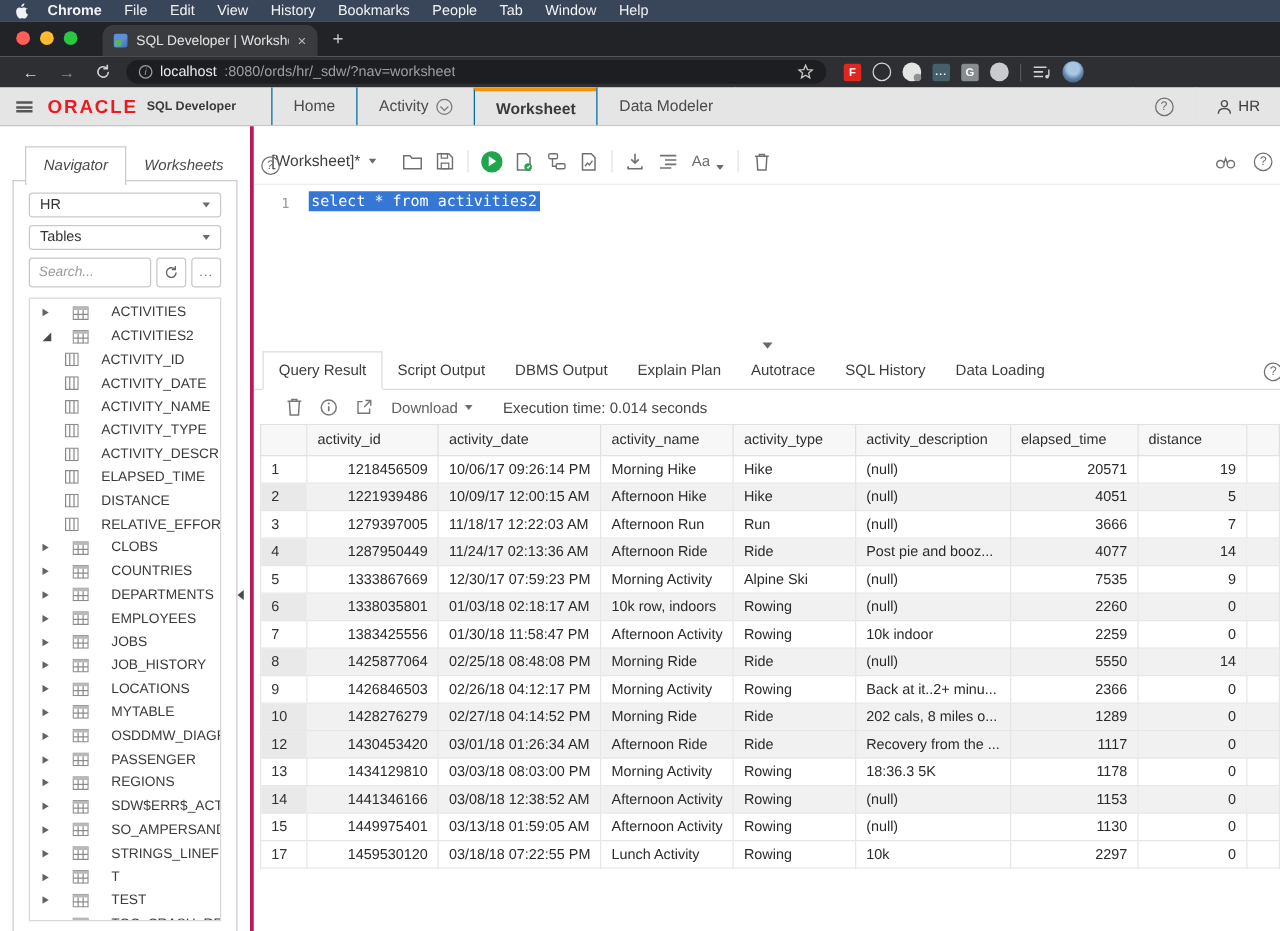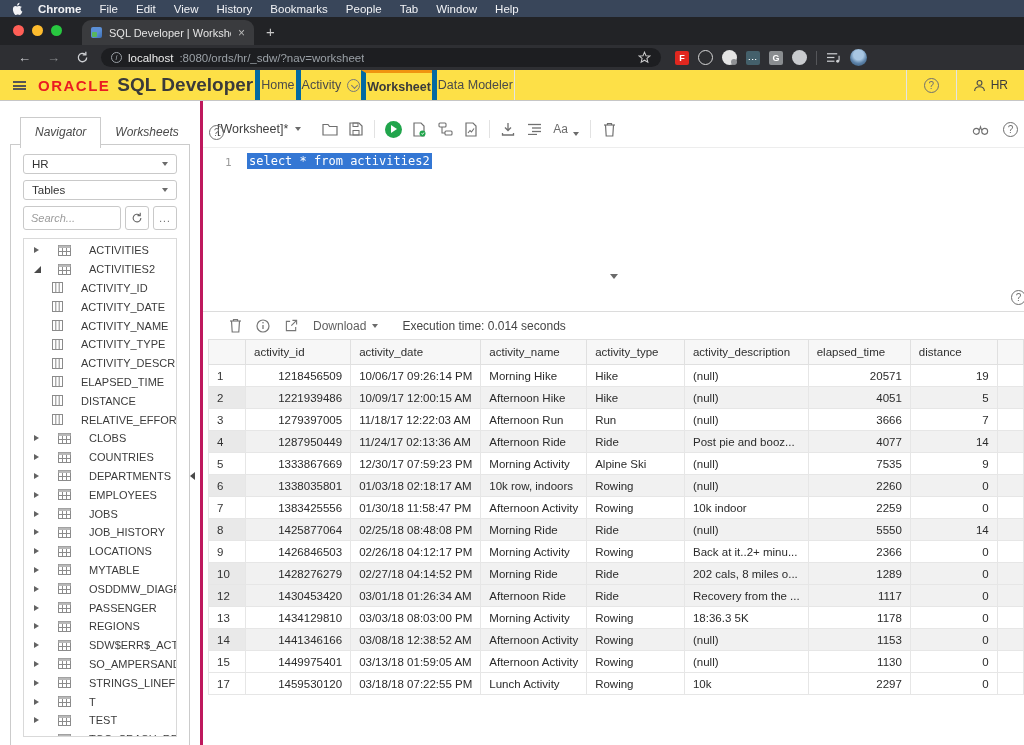--- a/index.html
+++ b/index.html
@@ -53,30 +53,30 @@
   .ext-g { background:#8a8d90; }
   .ext-circ { width:15px; height:15px; border-radius:50%; }
   .ec1 { background:#2c2d30; border:1.5px solid #d6d6d6; }
   .ec2 { background:#e4e4e4; position:relative; }
   .ec2::after { content:""; position:absolute; right:0; bottom:0; width:6px; height:6px; border-radius:50%; background:#8f9194; }
   .ec3 { background:#c9cbce; }
   .ext-sep { width:1px; height:14px; background:#55565a; }
   .avatar { width:17px; height:17px; border-radius:50%; background:radial-gradient(circle at 50% 35%, #a8c6e2 0 35%, #5c82a8 60%, #31506e); }
 
   
-  .appheader { position:absolute; top:70px; left:0; right:0; height:31px; background:#fde047;
+  .appheader { position:absolute; top:70px; left:0; right:0; height:31px; background:#e5e5e5;
     border-bottom:1px solid #c6c6c6; display:flex; align-items:stretch; }
   .hamburger { width:13px; height:9px; border-top:2px solid #555; border-bottom:2px solid #555;
     position:relative; align-self:center; margin:0 12px 0 13px; }
   .hamburger::after { content:""; position:absolute; left:0; right:0; top:2.5px; height:2px; background:#555; }
   .brand { align-self:center; color:#ea1b22; font-weight:bold; font-size:15px; letter-spacing:1.5px; margin-right:7px; }
-  .product { align-self:center; color:#3a3a3a; font-size:19px; font-weight:bold; margin-right:2px; }
+  .product { align-self:center; color:#3a3a3a; font-size:10px; font-weight:bold; margin-right:28px; }
   #app-tabs { display:flex; align-items:stretch; }
-  .app-tab { display:flex; align-items:center; gap:6px; padding:0 1px; font-size:12.5px; color:#4a4a4a;
-    border-left:5px solid #0369a1; position:relative; }
+  .app-tab { display:flex; align-items:center; gap:6px; padding:0 17px; font-size:12.5px; color:#4a4a4a;
+    border-left:1px solid #0369a1; position:relative; }
   .app-tab:last-child { border-right:1px solid #e4e4e4; }
   .app-tab.active { border-top:3px solid #f0940f; font-weight:bold; color:#3a3a3a; }
   .chev-circle { width:13px; height:13px; border:1px solid #787878; border-radius:50%; position:relative; }
   .chev { position:absolute; left:3.5px; top:3px; width:5px; height:5px; border-right:1.4px solid #787878;
     border-bottom:1.4px solid #787878; transform:rotate(45deg); }
   .ah-right { margin-left:auto; display:flex; align-items:stretch; }
   .ah-help { display:flex; align-items:center; padding:0 17px; border-left:1px solid #e4e4e4; border-right:1px solid #e4e4e4; }
   .circle-q { width:15px; height:15px; border:1.3px solid #6f6f6f; border-radius:50%; color:#6f6f6f;
     font-size:10px; display:flex; align-items:center; justify-content:center; }
   .ah-user { display:flex; align-items:center; gap:5px; padding:0 16px; font-size:12px; color:#3c3c3c; }
@@ -717,20 +717,29 @@
   <div class="editor">
     <span class="line-no">1</span>
     <span class="code-line"><span class="code-sel">select * from activities2</span></span>
   </div>
 
   <div class="splitter">
     <span class="split-handle"></span>
   </div>
 
   <div class="res-tabs">
+    <div id="res-tabs-inner" style="display:flex;align-items:flex-end;">
+        <div class="res-tab active">Query Result</div>
+        <div class="res-tab">Script Output</div>
+        <div class="res-tab">DBMS Output</div>
+        <div class="res-tab">Explain Plan</div>
+        <div class="res-tab">Autotrace</div>
+        <div class="res-tab">SQL History</div>
+        <div class="res-tab">Data Loading</div>
+      </div>
     <span class="circle-q res-help">?</span>
   </div>
 
   <div class="res-toolbar">
     <span class="tb-btn">
       <svg width="13" height="15" viewBox="0 0 13 15">
           <path d="M1 3 H12" stroke="#777" stroke-width="1.2"></path>
           <path d="M4.5 3 V1.5 H8.5 V3" fill="none" stroke="#777" stroke-width="1.2"></path>
           <path d="M2.5 3 L3.2 14 H9.8 L10.5 3" fill="none" stroke="#777" stroke-width="1.2"></path>
         </svg>

